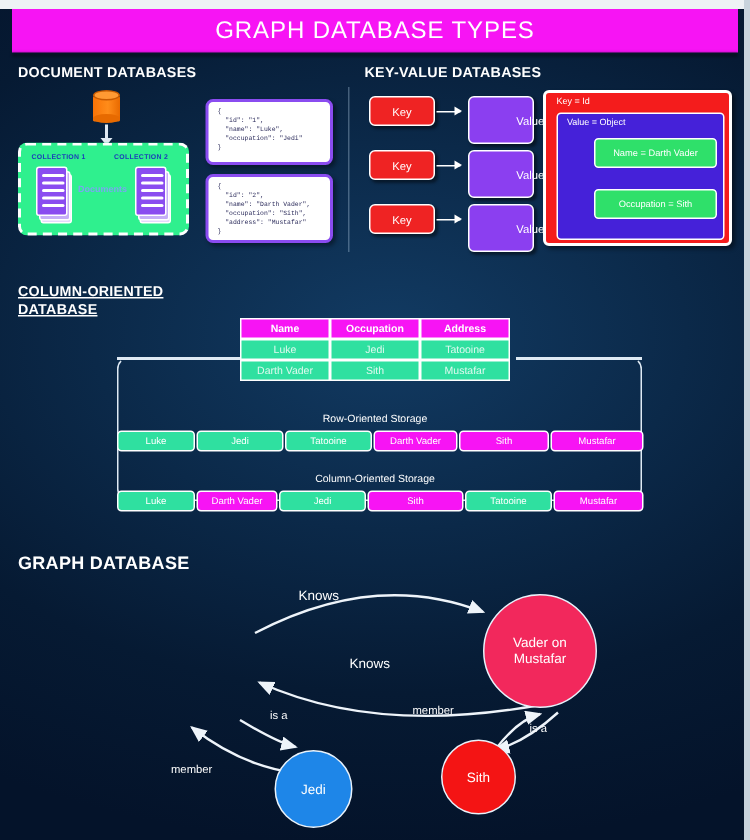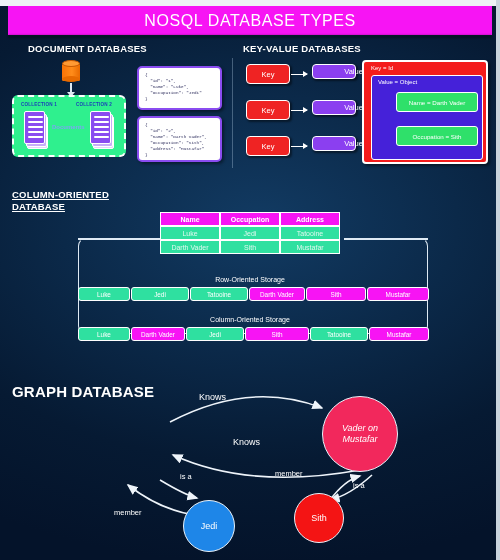--- a/index.html
+++ b/index.html
@@ -33,24 +33,24 @@
     color: #ffffff; font-size: 16px; letter-spacing: .6px; font-weight: 400;
   }
   .banner-shadow {
     position:absolute; left:8px; top:35px; width:484px; height:3px;
     background: rgba(0,0,0,.35); filter: blur(1px);
   }
   .sect-title {
     position: absolute; color: #ffffff; font-size: 9.5px;
     font-weight: bold; letter-spacing: .2px; line-height: 12px;
   }
-  #t-doc { left: 12px; top: 43px; margin-left: 16px; }
+  #t-doc { left: 12px; top: 43px; }
   #t-kv  { left: 243px; top: 43px; }
   #t-col { left: 12px; top: 189px; width: 120px; text-decoration: underline; }
-  #t-graph { left: 12px; top: 386px; font-size: 15px; }
+  #t-graph { left: 12px; top: 369px; font-size: 12px; }
 
   
   .cylinder { position: absolute; left: 62px; top: 60px; width: 18px; height: 24px; }
   .cyl-body { position:absolute; left:0; top:4px; width:18px; height:17px;
     background: linear-gradient(90deg,#f97306,#ff8c1a 55%,#e96a00);
     border-radius: 2px/1px; }
   .cyl-top { position:absolute; left:0; top:0; width:18px; height:7px;
     background:#ff9a33; border-radius:50%; border:1px solid #c85a00; }
   .cyl-bot { position:absolute; left:0; top:16px; width:18px; height:6px;
     background:#e76a00; border-radius:50%; }
@@ -107,21 +107,21 @@
   #kv2 { left:246px; top:100px; }
   #kv3 { left:246px; top:136px; }
   .key-box {
     position:absolute; left:0; top:0; width:44px; height:20px;
     background:#ef2323; border:1.5px solid #ffffff; border-radius:4px;
     display:flex; align-items:center; justify-content:center;
     color:#ffffff; font-size:7.5px;
     box-shadow: 1.5px 1.5px 2px rgba(0,0,0,.45);
   }
   .val-box {
-    position:absolute; left:66px; top:0; width:44px; height:15px;
+    position:absolute; left:66px; top:0; width:44px; height:32px;
     background:#8b3ff0; border:1.5px solid #ffffff; border-radius:4px;
     display:flex; align-items:center; justify-content:center;
     color:#ffffff; font-size:7.5px;
     box-shadow: 1.5px 1.5px 2px rgba(0,0,0,.45);
     padding-left: 39px;
   }
   .kv-arrow { position:absolute; left:45px; top:9.5px; width:16px; height:1.6px; background:#ffffff; }
   .kv-arrow::after {
     content:""; position:absolute; right:-1px; top:-2.6px;
     border-top:3.5px solid transparent; border-bottom:3.5px solid transparent;
@@ -191,21 +191,21 @@
   .cell.magenta { background:#f714f4; }
 
   
   #graph-svg { position:absolute; left:0; top:360px; width:500px; height:200px; }
   .node {
     position:absolute; border-radius:50%; border:1.5px solid #e8f2fb;
     display:flex; align-items:center; justify-content:center;
     text-align:center; color:#ffffff; line-height:11px;
   }
   #n-luke { left:96px; top:408px; width:76px; height:76px; background:#2ee048; font-size:9px; }
-  #n-vader { left:322px; top:396px; width:76px; height:76px; background:#f2285c; font-size:9px;font-style:italic; }
+  #n-vader { left:322px; top:396px; width:76px; height:76px; background:#f2285c; font-size:9px; }
   #n-jedi { left:183px; top:500px; width:52px; height:52px; background:#1e86e8; font-size:9px; }
   #n-sith { left:294px; top:493px; width:50px; height:50px; background:#f41414; font-size:9px; }
   .edge-label {
     position:absolute; color:#ffffff; font-size:9px;
   }
   #el-knows1 { left:199px; top:392px; }
   #el-knows2 { left:233px; top:437px; }
   #el-isa1 { left:180px; top:472px; font-size:7.5px; }
   #el-member1 { left:114px; top:508px; font-size:7.5px; }
   #el-member2 { left:275px; top:469px; font-size:7.5px; }
@@ -213,21 +213,21 @@
 </style>
 </head>
 <body>
 
 <div id="canvas">
 
   <div class="top-pad"></div>
   <div class="right-pad"></div>
 
   <div class="banner">
-    <span class="banner-text">NOSQL DATABASE TYPES</span>
+    <span class="banner-text">GRAPH DATABASE TYPES</span>
   </div>
   <div class="banner-shadow"></div>
 
   <div class="sect-title" id="t-doc">DOCUMENT DATABASES</div>
   <div class="sect-title" id="t-kv">KEY-VALUE DATABASES</div>
   <div class="sect-title" id="t-col" style="white-space:pre-line">COLUMN-ORIENTED
 DATABASE</div>
   <div class="sect-title" id="t-graph">GRAPH DATABASE</div>
 
   <div class="cylinder">

